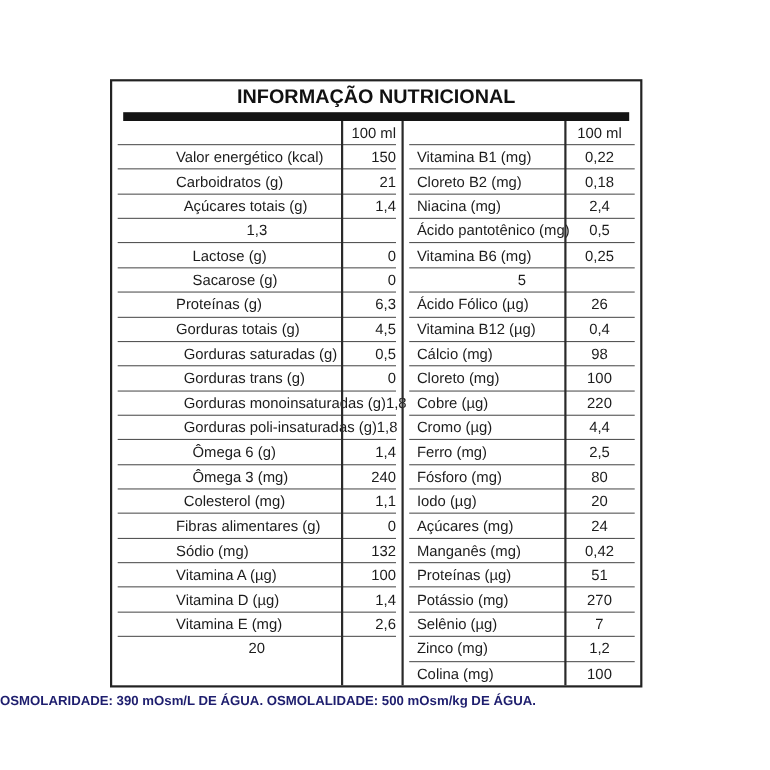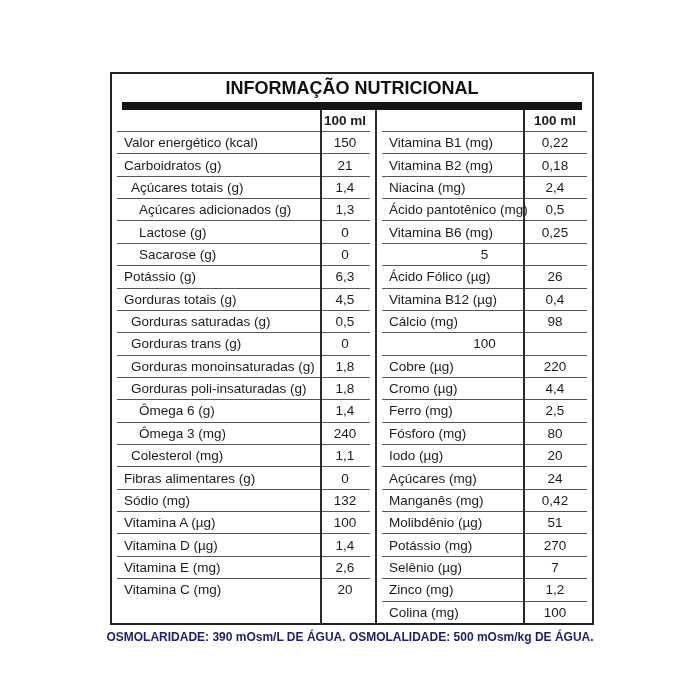--- a/index.html
+++ b/index.html
@@ -5,21 +5,21 @@
   * { box-sizing: border-box; margin: 0; padding: 0; }
   html, body {
     width: 700px; height: 700px;
     background: #ffffff;
     font-family: "Liberation Sans", "DejaVu Sans", sans-serif;
     position: relative;
     overflow: hidden;
   }
   .label-card {
     position: absolute;
-    left: 110px; top: 72px;
+    left: 100px; top: 72px;
     width: 484px; height: 553px;
     border: 2px solid #222222;
     background: #ffffff;
   }
   .title {
     height: 28px;
     display: flex; align-items: center; justify-content: center;
     font-weight: bold;
     font-size: 18px;
     color: #111111;
@@ -46,32 +46,31 @@
   .half-left  .vdiv { left: 208px; }
   .half-right .vdiv { left: 146px; }
   .hrow, .row {
     display: flex;
     align-items: center;
     margin: 0 5px;
     font-size: 13.5px;
     color: #1c1c1c;
     white-space: nowrap;
   }
-  .hrow { height: 21px; font-weight: bold; }
+  .hrow { height: 21px; font-weight: normal; }
   .row  { height: 22.36px; border-top: 1px solid #555555; }
   .cell-label { overflow: visible; }
-  .half-left  .cell-label { width: 203px; padding-left: 7px; }
+  .half-left  .cell-label { width: 203px; padding-left: 7px; margin-left: 46px; }
   .half-right .cell-label { width: 141px; padding-left: 7px; }
   .cell-label.ind1 { padding-left: 14px; }
   .cell-label.ind2 { padding-left: 22px; }
   .cell-value { flex: 1; text-align: center; }
   .footer {
     position: absolute;
     left: 0; right: 0; top: 630px;
-    text-align: center;
     font-weight: bold;
     font-size: 12px;
     color: #1e1e6e;
     white-space: nowrap;
   }
 </style>
 </head>
 <body>
 
 <div class="label-card">
@@ -92,33 +91,32 @@
           </div>
           <div class="row">
             <span class="cell-label ind0">Carboidratos (g)</span>
             <span class="cell-value">21</span>
           </div>
           <div class="row">
             <span class="cell-label ind1">Açúcares totais (g)</span>
             <span class="cell-value">1,4</span>
           </div>
           <div class="row">
-            <span class="cell-label ind2">Açúcares adicionados (g)</span>
             <span class="cell-value">1,3</span>
           </div>
           <div class="row">
             <span class="cell-label ind2">Lactose (g)</span>
             <span class="cell-value">0</span>
           </div>
           <div class="row">
             <span class="cell-label ind2">Sacarose (g)</span>
             <span class="cell-value">0</span>
           </div>
           <div class="row">
-            <span class="cell-label ind0">Potássio (g)</span>
+            <span class="cell-label ind0">Proteínas (g)</span>
             <span class="cell-value">6,3</span>
           </div>
           <div class="row">
             <span class="cell-label ind0">Gorduras totais (g)</span>
             <span class="cell-value">4,5</span>
           </div>
           <div class="row">
             <span class="cell-label ind1">Gorduras saturadas (g)</span>
             <span class="cell-value">0,5</span>
           </div>
@@ -160,39 +158,38 @@
           </div>
           <div class="row">
             <span class="cell-label ind0">Vitamina D (µg)</span>
             <span class="cell-value">1,4</span>
           </div>
           <div class="row">
             <span class="cell-label ind0">Vitamina E (mg)</span>
             <span class="cell-value">2,6</span>
           </div>
           <div class="row">
-            <span class="cell-label ind0">Vitamina C (mg)</span>
             <span class="cell-value">20</span>
           </div>
         </div>
     </div>
 
     <div class="half half-right">
       <div class="vdiv"></div>
       <div class="hrow">
         <span class="cell-label"></span>
         <span class="cell-value">100 ml</span>
       </div>
       <div id="right-rows">
           <div class="row">
             <span class="cell-label ind0">Vitamina B1 (mg)</span>
             <span class="cell-value">0,22</span>
           </div>
           <div class="row">
-            <span class="cell-label ind0">Vitamina B2 (mg)</span>
+            <span class="cell-label ind0">Cloreto B2 (mg)</span>
             <span class="cell-value">0,18</span>
           </div>
           <div class="row">
             <span class="cell-label ind0">Niacina (mg)</span>
             <span class="cell-value">2,4</span>
           </div>
           <div class="row">
             <span class="cell-label ind0">Ácido pantotênico (mg)</span>
             <span class="cell-value">0,5</span>
           </div>
@@ -209,20 +206,21 @@
           </div>
           <div class="row">
             <span class="cell-label ind0">Vitamina B12 (µg)</span>
             <span class="cell-value">0,4</span>
           </div>
           <div class="row">
             <span class="cell-label ind0">Cálcio (mg)</span>
             <span class="cell-value">98</span>
           </div>
           <div class="row">
+            <span class="cell-label ind0">Cloreto (mg)</span>
             <span class="cell-value">100</span>
           </div>
           <div class="row">
             <span class="cell-label ind0">Cobre (µg)</span>
             <span class="cell-value">220</span>
           </div>
           <div class="row">
             <span class="cell-label ind0">Cromo (µg)</span>
             <span class="cell-value">4,4</span>
           </div>
@@ -240,21 +238,21 @@
           </div>
           <div class="row">
             <span class="cell-label ind0">Açúcares (mg)</span>
             <span class="cell-value">24</span>
           </div>
           <div class="row">
             <span class="cell-label ind0">Manganês (mg)</span>
             <span class="cell-value">0,42</span>
           </div>
           <div class="row">
-            <span class="cell-label ind0">Molibdênio (µg)</span>
+            <span class="cell-label ind0">Proteínas (µg)</span>
             <span class="cell-value">51</span>
           </div>
           <div class="row">
             <span class="cell-label ind0">Potássio (mg)</span>
             <span class="cell-value">270</span>
           </div>
           <div class="row">
             <span class="cell-label ind0">Selênio (µg)</span>
             <span class="cell-value">7</span>
           </div>

